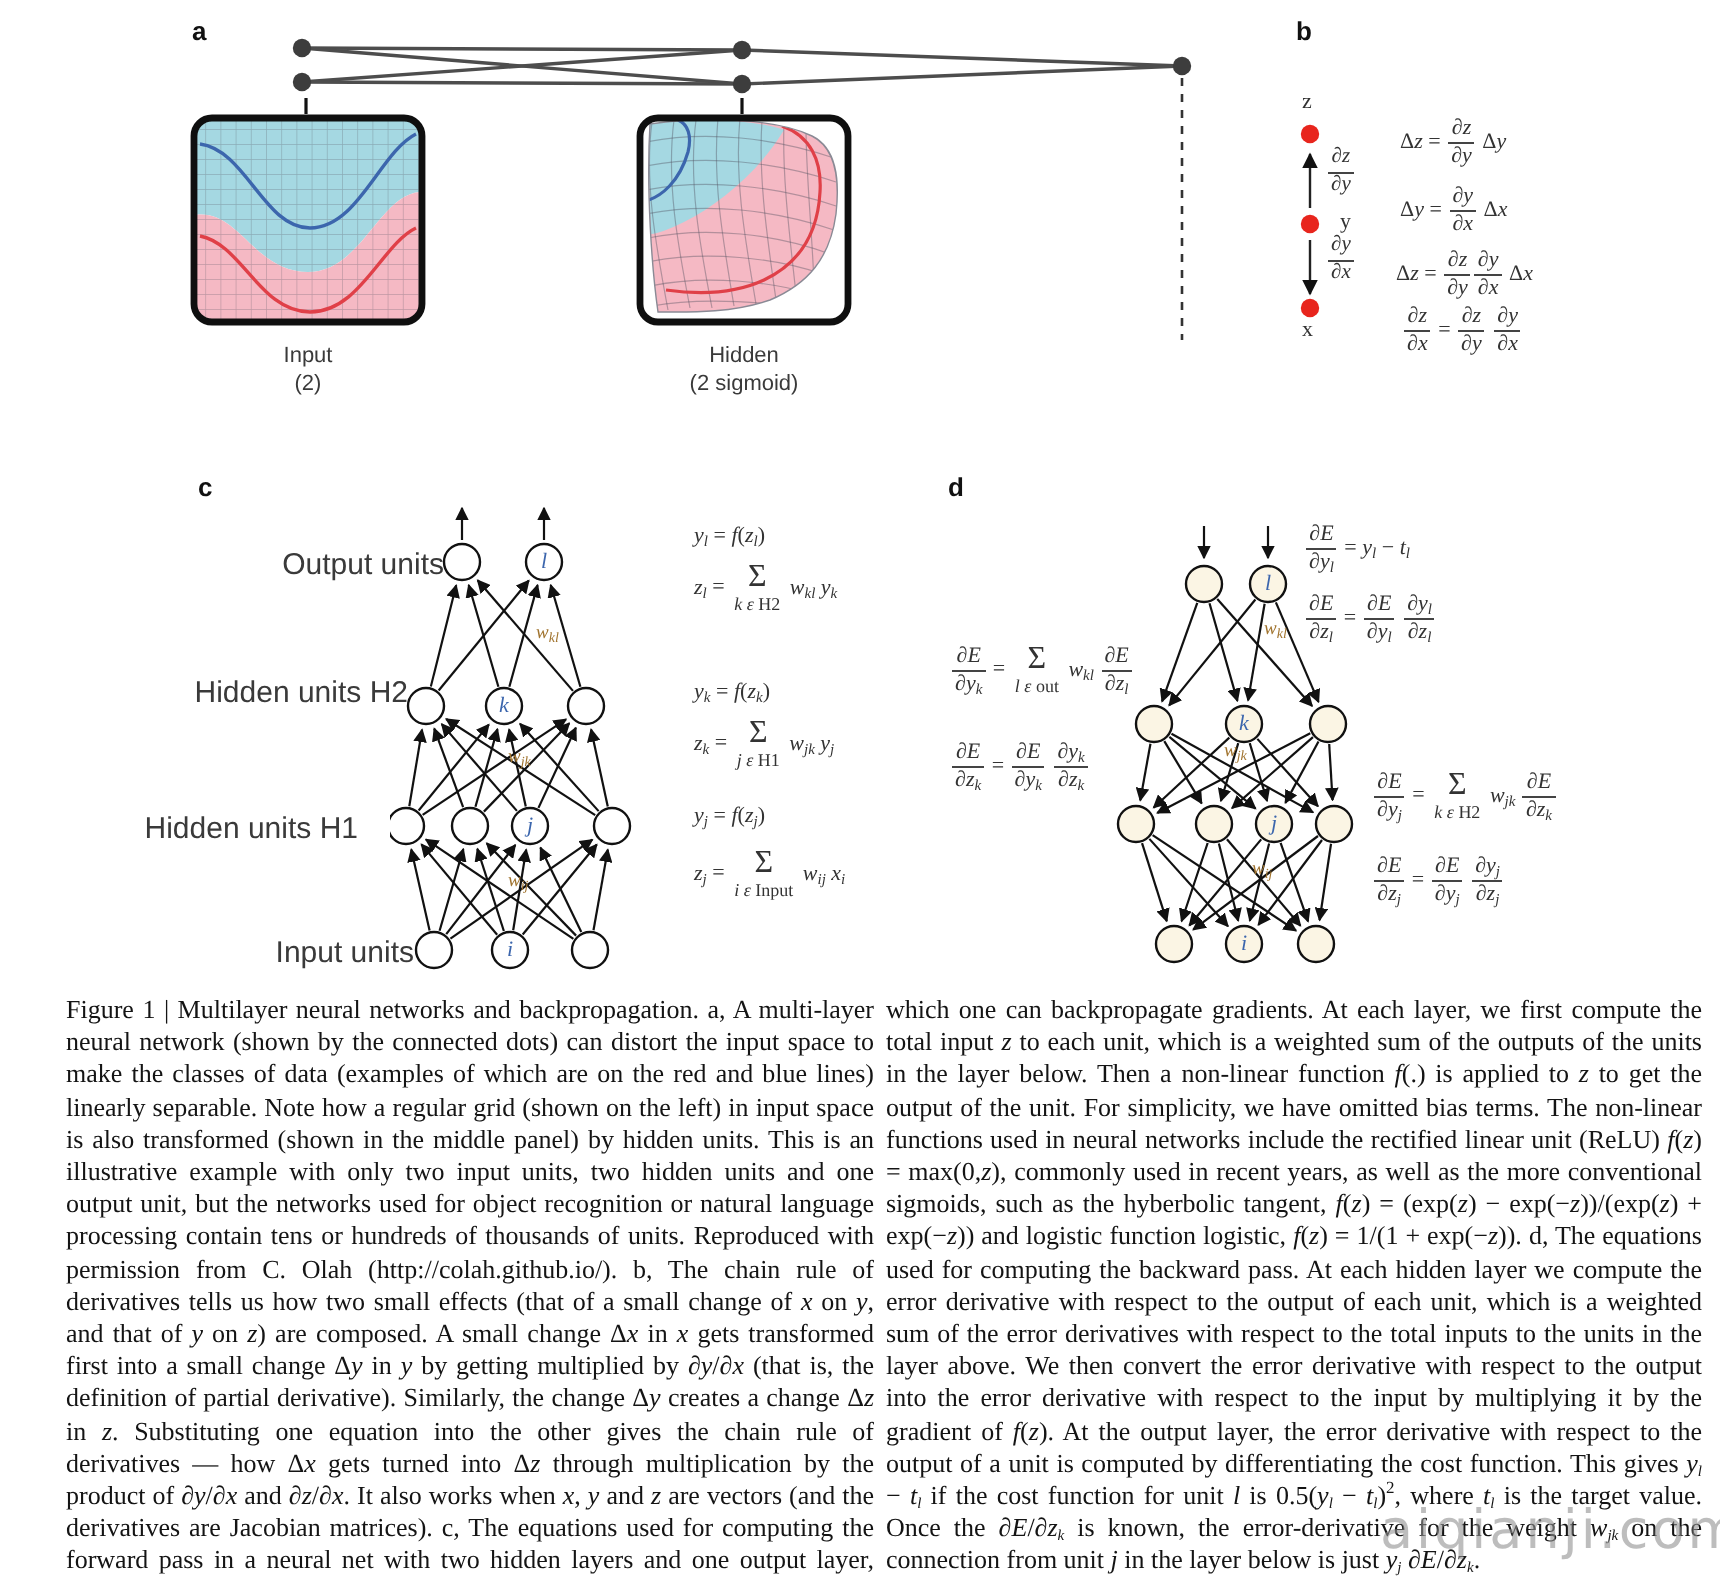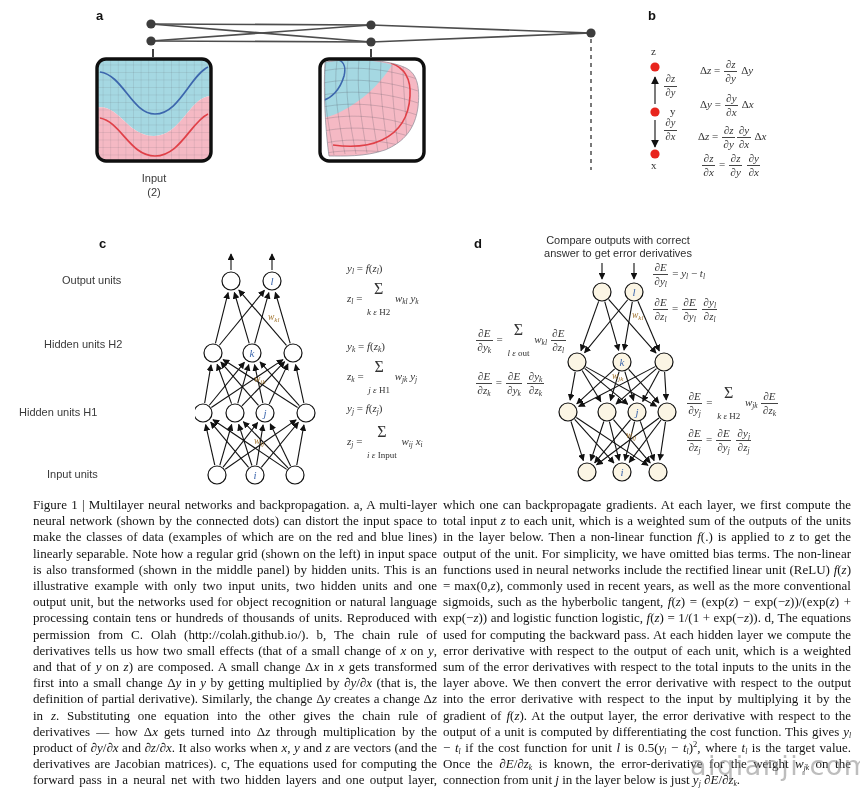--- a/index.html
+++ b/index.html
@@ -2,32 +2,32 @@
 <html><head>
 <meta charset="utf-8">
 <style>
   html,body{margin:0;padding:0;background:#fff;}
   #fig{position:relative;width:860px;height:789px;background:#ffffff;overflow:hidden;
        font-family:"Liberation Sans",sans-serif;color:#1a1a1a;}
   .abs{position:absolute;}
   .plabel{position:absolute;font-weight:bold;font-size:13px;color:#111;
           font-family:"Liberation Sans",sans-serif;}
   .boxlab{position:absolute;text-align:center;font-size:11px;color:#3a3a3a;line-height:14px;}
-  .llab{position:absolute;font-size:11px;color:#3a3a3a;text-align:left;white-space:nowrap;}
+  .llab{position:absolute;font-size:15px;color:#3a3a3a;text-align:right;white-space:nowrap;}
   .eq{position:absolute;font-family:"Liberation Serif",serif;font-size:11px;color:#333;
       white-space:nowrap;line-height:1.15;}
   .eq i{font-style:italic;}
   sub{font-size:7.5px;vertical-align:-2px;line-height:0;}
   sup{font-size:8.5px;line-height:0;}
   .fr{display:inline-block;text-align:center;vertical-align:middle;margin:0 1px;line-height:1;}
   .fr .fn{display:block;border-bottom:0.9px solid #444;padding:0 1.5px 1px;}
   .fr .fd{display:block;padding:1px 1.5px 0;}
   .sum{display:inline-block;text-align:center;vertical-align:middle;margin:0 2px;line-height:1;}
   .sum .sg{display:block;font-size:16px;}
-  .sum .lm{display:block;font-size:9px;margin-top:11px;white-space:nowrap;}
+  .sum .lm{display:block;font-size:9px;margin-top:1px;white-space:nowrap;}
   .nlet{position:absolute;transform:translate(-50%,-52%);font-family:"Liberation Serif",serif;
         font-style:italic;font-size:11px;color:#3c66ad;z-index:3;}
   .wlab{position:absolute;font-family:"Liberation Serif",serif;font-style:italic;font-size:9.5px;
         color:#a1742f;z-index:3;white-space:nowrap;}
   .wlab sub{font-size:7px;}
   .titlelab{position:absolute;text-align:center;font-size:11px;line-height:13px;color:#2e2e2e;}
   .cap{position:absolute;font-family:"Liberation Serif",serif;font-size:13px;line-height:16.2px;
        text-align:justify;color:#141414;}
   .cap b{font-weight:normal;}
   .wm{position:absolute;font-family:"DejaVu Sans",sans-serif;font-size:27px;letter-spacing:1.5px;
@@ -112,20 +112,23 @@
       </g>
       <path d="M3,44 C13,42 22,33 26,19 C28,11 26,5 21,3" fill="none" stroke="#3c66ad" stroke-width="1.6"></path>
       <path d="M73,6 C87,11 93,23 92,39 C91,58 83,74 64,83 C47,91 29,90 15,88" fill="none" stroke="#e04048" stroke-width="1.6"></path>
     </g>
     <path d="M7,5 C38,0.5 72,3 88,11 C100,17 102,32 100,50 C97,72 86,85 67,93 C47,100 24,99 11,99 C8,78 5,38 7,5 Z" fill="none" stroke="#8a8a95" stroke-width="0.7"></path>
     <rect x="2" y="2" width="104" height="102" rx="9" fill="none" stroke="#0f0f0f" stroke-width="3.4"></rect>
   </svg>
 
   <div class="boxlab" style="left:95px;top:171px;width:118px">
     <span>Input</span><br><span>(2)</span>
+  </div>
+  <div class="boxlab" style="left:318px;top:171px;width:108px">
+    <span>Hidden</span><br><span>(2 sigmoid)</span>
   </div>
 
   <span class="plabel" style="left:648px;top:8px">b</span>
 
   <svg class="abs" style="left:645px;top:50px" width="34" height="125">
     <defs>
       <marker id="mb" viewBox="0 0 10 10" refX="9" refY="5" markerWidth="6.5" markerHeight="6.5" orient="auto">
         <path d="M0,0 L10,5 L0,10 z" fill="#111"></path>
       </marker>
     </defs>
@@ -215,23 +218,20 @@
 
   <div class="eq" style="left:347px;top:262px"><i>y<sub>l</sub></i> = <i>f</i>(<i>z<sub>l</sub></i>)</div>
   <div class="eq" style="left:347px;top:281px"><i>z<sub>l</sub></i> = <span class="sum"><span class="sg">Σ</span><span class="lm"><i>k ε</i> H2</span></span> <i>w<sub>kl</sub></i> <i>y<sub>k</sub></i></div>
   <div class="eq" style="left:347px;top:340px"><i>y<sub>k</sub></i> = <i>f</i>(<i>z<sub>k</sub></i>)</div>
   <div class="eq" style="left:347px;top:359px"><i>z<sub>k</sub></i> = <span class="sum"><span class="sg">Σ</span><span class="lm"><i>j ε</i> H1</span></span> <i>w<sub>jk</sub></i> <i>y<sub>j</sub></i></div>
   <div class="eq" style="left:347px;top:402px"><i>y<sub>j</sub></i> = <i>f</i>(<i>z<sub>j</sub></i>)</div>
   <div class="eq" style="left:347px;top:424px"><i>z<sub>j</sub></i> = <span class="sum"><span class="sg">Σ</span><span class="lm"><i>i ε</i> Input</span></span> <i>w<sub>ij</sub></i> <i>x<sub>i</sub></i></div>
 
   <span class="plabel" style="left:474px;top:236px">d</span>
 
-  <div class="titlelab" style="left:527px;top:234px;width:182px">
-    <span>Compare outputs with correct</span><br><span>answer to get error derivatives</span>
-  </div>
 
   <svg class="abs" style="left:545px;top:255px" width="180" height="235">
       <defs>
         <marker id="md" viewBox="0 0 10 10" refX="9" refY="5" markerWidth="6.2" markerHeight="6.2" orient="auto">
           <path d="M0,0 L10,5 L0,10 z" fill="#111"></path>
         </marker>
       </defs>
       <line x1="53.63663603001844" y1="46.41741911594838" x2="36.036036763977876" y2="95.69909706086194" stroke="#111" stroke-width="1.1" marker-end="url(#md)"></line>
       <line x1="59.74721127897378" y1="46.615239476408235" x2="73.70334646523146" y2="95.46171262831012" stroke="#111" stroke-width="1.1" marker-end="url(#md)"></line>
       <line x1="63.6303524529623" y1="44.48588180173163" x2="111.04357705644524" y2="98.01694183792205" stroke="#111" stroke-width="1.1" marker-end="url(#md)"></line>

